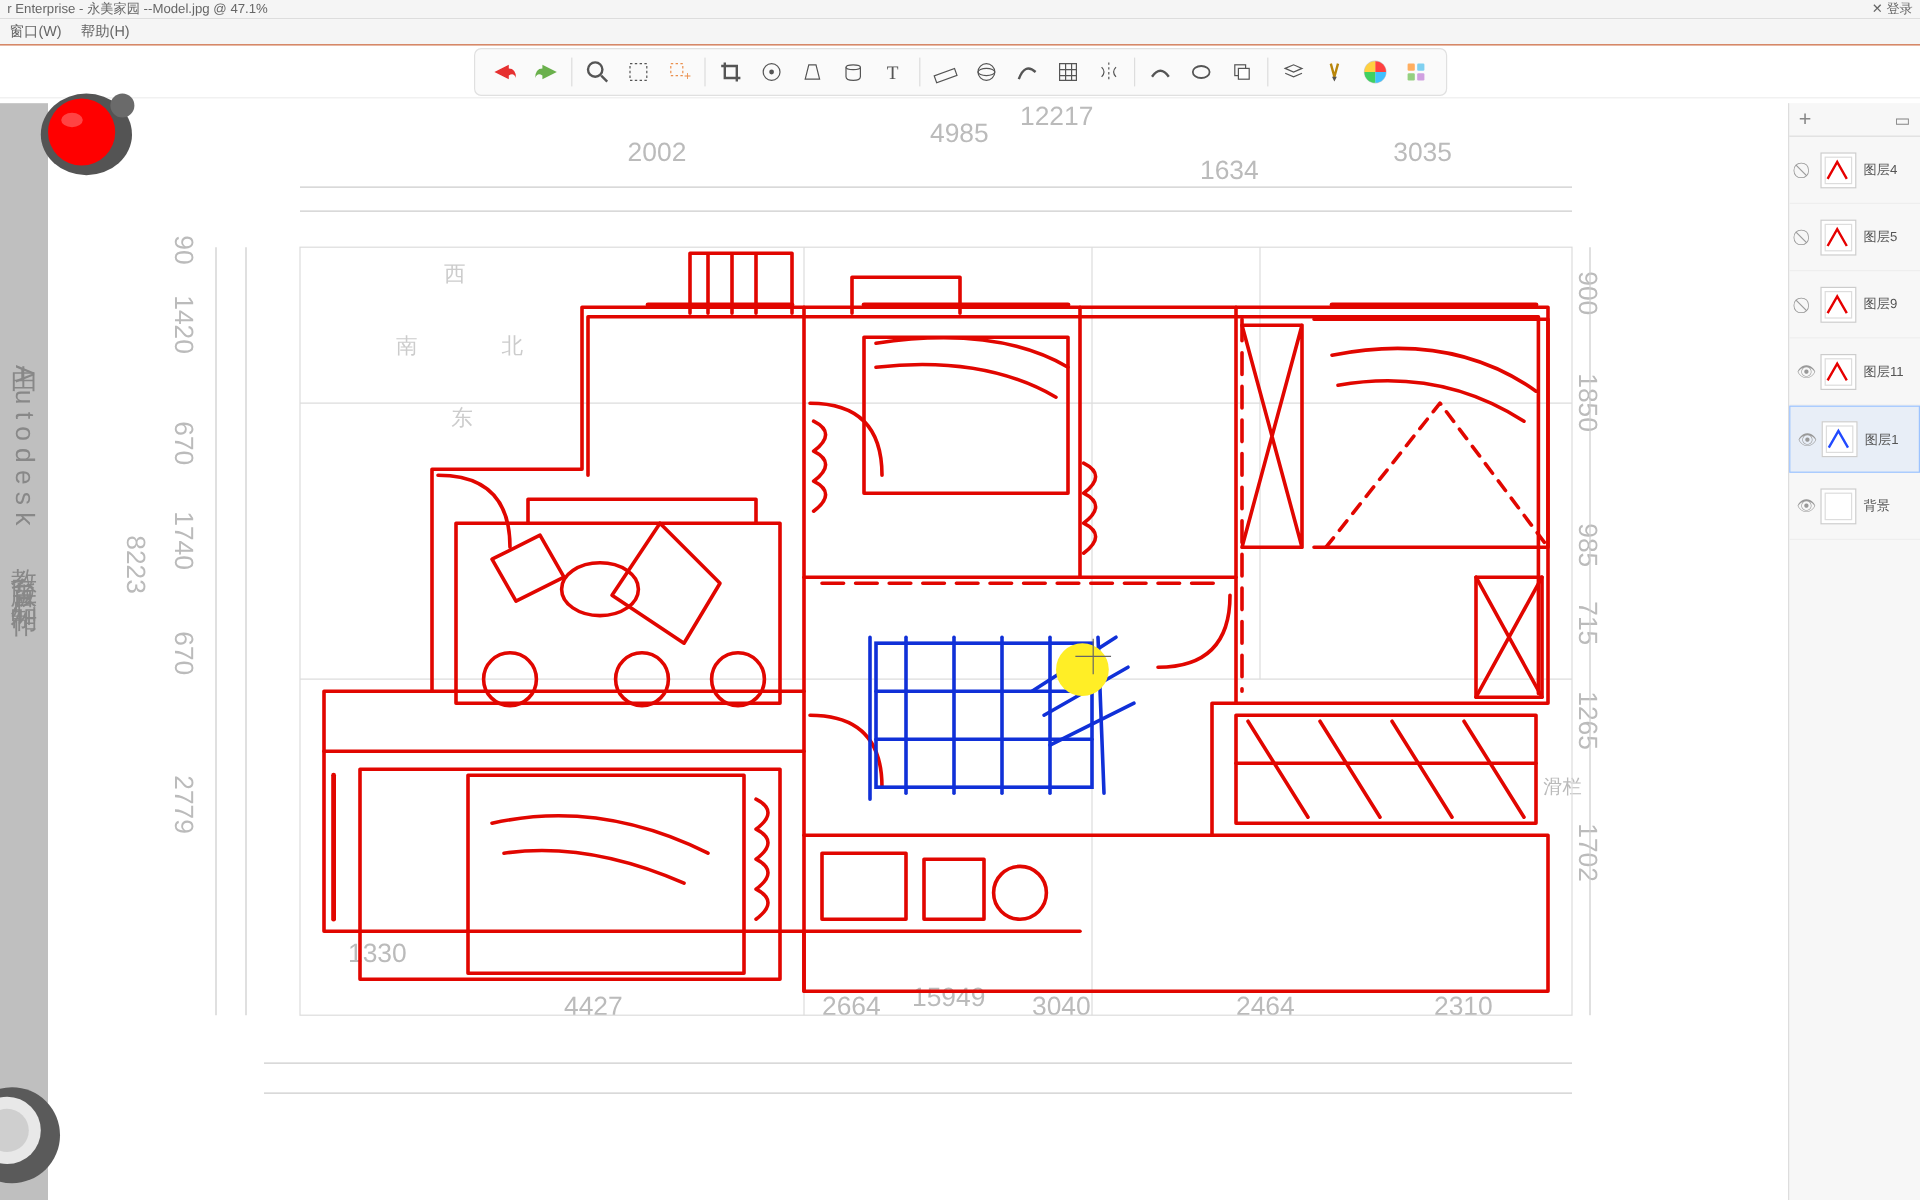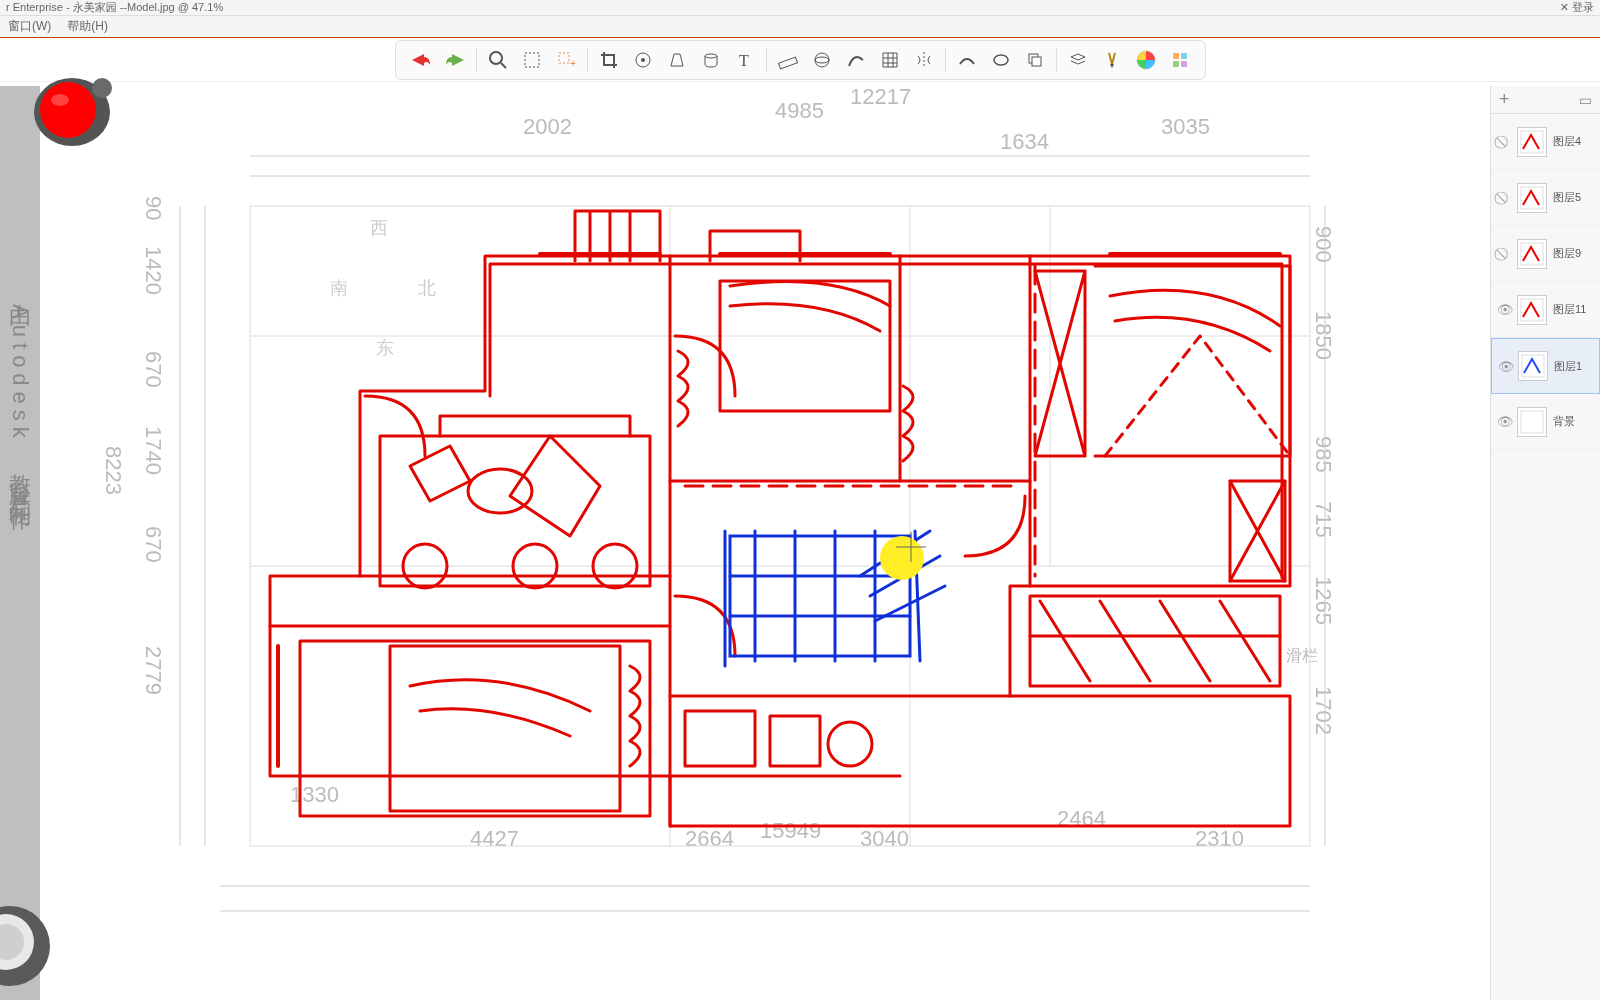--- a/index.html
+++ b/index.html
@@ -346,21 +346,21 @@
     <div class="dim-text" style="left:483px;top:28px;">2002</div>
     <div class="dim-text" style="left:735px;top:12px;">4985</div>
     <div class="dim-text" style="left:960px;top:43px;">1634</div>
     <div class="dim-text" style="left:1110px;top:28px;margin-left:11px;">3035</div>
 
     <div class="dim-text" style="left:720px;top:732px;">15949</div>
     <div class="dim-text" style="left:250px;top:696px;">1330</div>
     <div class="dim-text" style="left:430px;top:740px;">4427</div>
     <div class="dim-text" style="left:645px;top:740px;">2664</div>
     <div class="dim-text" style="left:820px;top:740px;">3040</div>
-    <div class="dim-text" style="left:990px;top:720px;margin-left:27px;">2464</div>
+    <div class="dim-text" style="left:990px;top:740px;">2464</div>
     <div class="dim-text" style="left:1155px;top:740px;">2310</div>
 
     <div class="dim-text dim-v" style="left:60px;top:360px;">8223</div>
     <div class="dim-text dim-v" style="left:100px;top:110px;">90</div>
     <div class="dim-text dim-v" style="left:100px;top:160px;">1420</div>
     <div class="dim-text dim-v" style="left:100px;top:265px;">670</div>
     <div class="dim-text dim-v" style="left:100px;top:340px;">1740</div>
     <div class="dim-text dim-v" style="left:100px;top:440px;">670</div>
     <div class="dim-text dim-v" style="left:100px;top:560px;">2779</div>
 

